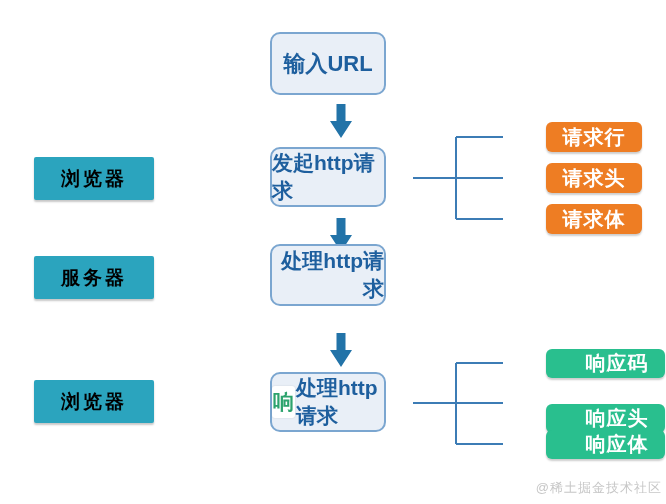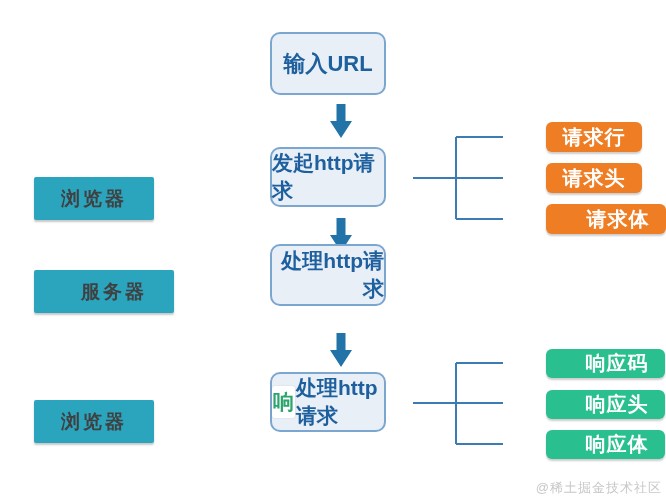--- a/index.html
+++ b/index.html
@@ -28,33 +28,32 @@
     fill: none;
   }
 
   
   .lane {
     position: absolute;
     left: 34px;
     width: 120px;
     height: 43px;
     background: var(--lane, #2ba4be);
-    color: #404040;
+    color: #000000;
     font-size: 19px;
     font-weight: 700;
     letter-spacing: 3px;
     display: flex;
     align-items: center;
     justify-content: center;
     border-radius: 2px;
     box-shadow: 0 2px 2px rgba(0,0,0,0.22);
-    margin-top: 20px;
   }
   .lane-1 { top: 157px; }
-  .lane-2 { top: 250px; padding-left: 20px; }
+  .lane-2 { top: 256px; }
   .lane-3 { top: 380px; }
 
   
   .flow-box {
     position: absolute;
     left: 270px;
     width: 116px;
     background: var(--flow_fill, #e9eff7);
     border: 2px solid var(--flow_border, #7ba6d0);
     border-radius: 10px;
@@ -107,23 +106,23 @@
     display: flex;
     align-items: center;
     justify-content: center;
     box-shadow: 0 2px 2px rgba(0,0,0,0.2);
     margin-left: 43px;
   }
   .part-req { background: var(--request, #ee7d23); }
   .part-res { background: var(--response, #29bf8e); height: 29px; padding-left: 23px; }
   .req-1 { top: 122px; }
   .req-2 { top: 163px; }
-  .req-3 { top: 204px; padding-left: 24px; }
+  .req-3 { top: 204px; }
   .res-1 { top: 349px; }
-  .res-2 { top: 390px; }
+  .res-2 { top: 404px; }
   .res-3 { top: 430px; }
 
   
   .watermark {
     position: absolute;
     right: 4px;
     bottom: 7px;
     font-size: 13px;
     color: #c7c7c7;
     letter-spacing: 1px;

